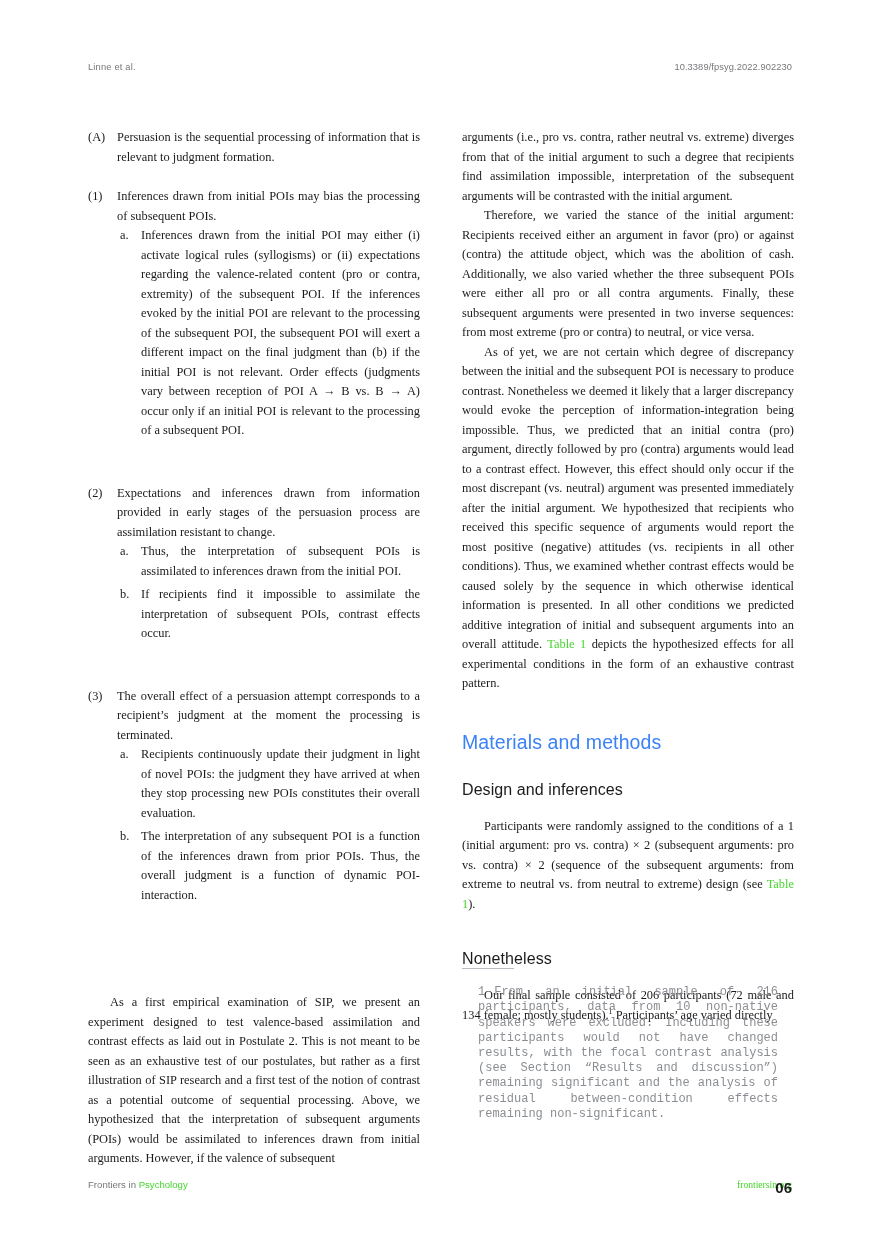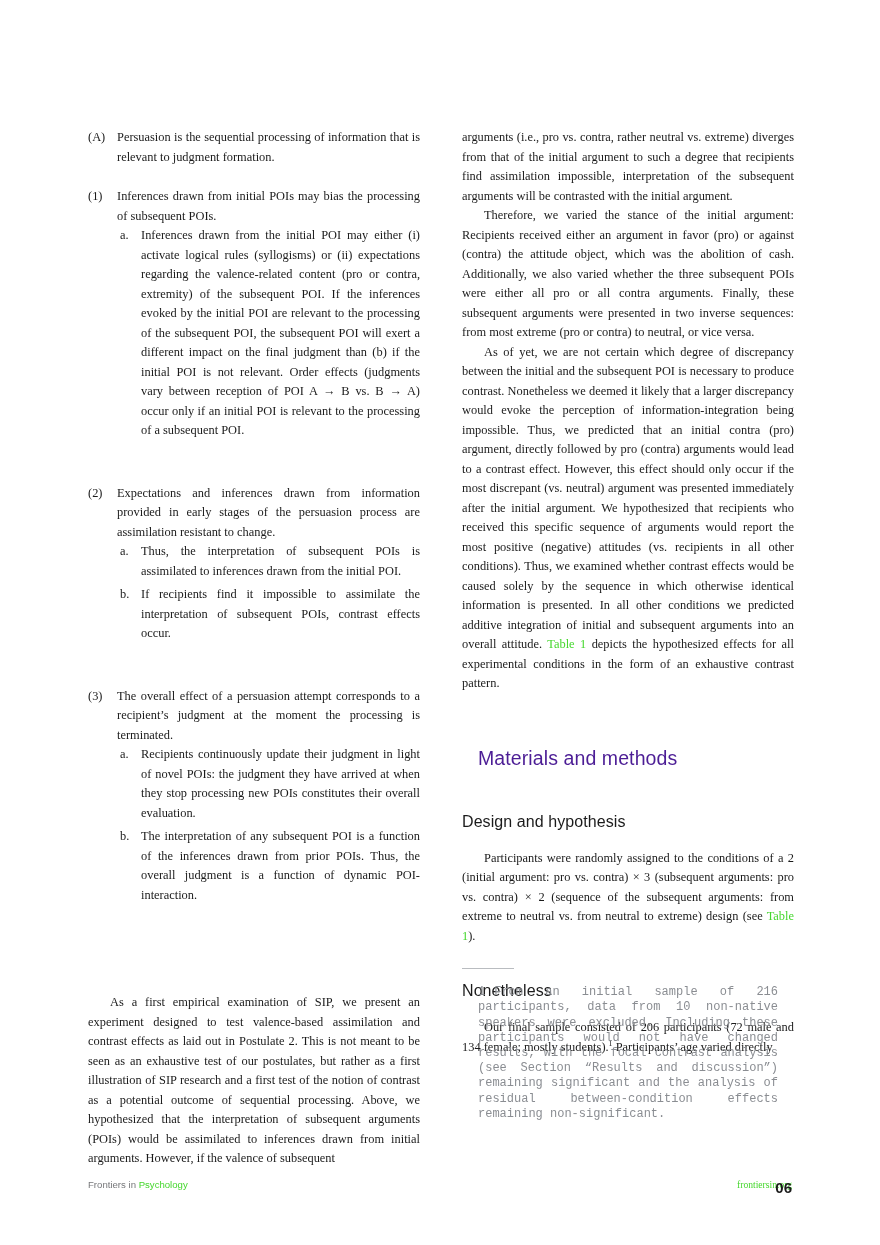--- a/index.html
+++ b/index.html
@@ -102,22 +102,22 @@
   .group:last-child { margin-bottom: 0; }
   .group .plist .pitem { margin-bottom: 18px; }
   .group .plist .pitem:last-child { margin-bottom: 0; }
 
   
   h1.sec-h1 {
     font-family: "Liberation Sans", sans-serif;
     font-size: 19.5px;
     line-height: 25px;
     font-weight: 400;
-    color: #4c1d95;
-    margin: 16px;
+    color: #3b82f6;
+    margin: 0;
     letter-spacing: 0.005em;
   }
   h2.sec-h2 {
     font-family: "Liberation Sans", sans-serif;
     font-size: 16px;
     line-height: 22px;
     font-weight: 400;
     color: #1b1b1b;
     margin: 0;
     letter-spacing: 0.005em;
@@ -194,20 +194,24 @@
     color: #45d72d;
     margin-left: auto;
     font-family: Liberation Serif, serif;
   }
 </style>
 </head>
 <body>
 
 <div class="page">
 
+  <div class="running-head">
+    <span>Linne et al.</span>
+    <span class="doi">10.3389/fpsyg.2022.902230</span>
+  </div>
 
   <div class="columns">
 
     <div class="col">
 
       <ul class="plist">
         <li class="pitem lvl1">
           <span class="marker">(A)</span>
           <span class="ptext">Persuasion is the sequential processing of information that is relevant to judgment formation.</span>
         </li>
@@ -287,25 +291,25 @@
       <p class="body-p">Therefore, we varied the stance of the initial argument: Recipients received either an argument in favor (pro) or against (contra) the attitude object, which was the abolition of cash. Additionally, we also varied whether the three subsequent POIs were either all pro or all contra arguments. Finally, these subsequent arguments were presented in two inverse sequences: from most extreme (pro or contra) to neutral, or vice versa.</p>
 
       <p class="body-p" style="text-indent:22px"><span>As of yet, we are not certain which degree of discrepancy between the initial and the subsequent POI is necessary to produce contrast. Nonetheless we deemed it likely that a larger discrepancy would evoke the perception of information-integration being impossible. Thus, we predicted that an initial contra (pro) argument, directly followed by pro (contra) arguments would lead to a contrast effect. However, this effect should only occur if the most discrepant (vs. neutral) argument was presented immediately after the initial argument. We hypothesized that recipients who received this specific sequence of arguments would report the most positive (negative) attitudes (vs. recipients in all other conditions). Thus, we examined whether contrast effects would be caused solely by the sequence in which otherwise identical information is presented. In all other conditions we predicted additive integration of initial and subsequent arguments into an overall attitude. </span><a class="xref">Table 1</a><span> depicts the hypothesized effects for all experimental conditions in the form of an exhaustive contrast pattern.</span></p>
 
       <div class="sp-before-h1" style="height:36px"></div>
 
       <h1 class="sec-h1">Materials and methods</h1>
 
       <div class="sp-after-h1" style="height:24px"></div>
 
-      <h2 class="sec-h2">Design and hypothesis</h2>
+      <h2 class="sec-h2">Design and inferences</h2>
 
       <div class="sp-after-h2" style="height:16px"></div>
 
-      <p class="body-p" style="text-indent:22px"><span>Participants were randomly assigned to the conditions of a 2 (initial argument: pro vs. contra) × 3 (subsequent arguments: pro vs. contra) × 2 (sequence of the subsequent arguments: from extreme to neutral vs. from neutral to extreme) design (see </span><a class="xref">Table 1</a><span>).</span></p>
+      <p class="body-p" style="text-indent:22px"><span>Participants were randomly assigned to the conditions of a 1 (initial argument: pro vs. contra) × 2 (subsequent arguments: pro vs. contra) × 2 (sequence of the subsequent arguments: from extreme to neutral vs. from neutral to extreme) design (see </span><a class="xref">Table 1</a><span>).</span></p>
 
       <div class="sp-before-h2" style="height:34px"></div>
 
       <h2 class="sec-h2">Nonetheless</h2>
 
       <div class="sp-after-h2" style="height:16px"></div>
 
       <p class="body-p" style="text-indent:22px"><span>Our final sample consisted of 206 participants (72 male and 134 female; mostly students).</span><sup class="fn-ref">1</sup><span> Participants’ age varied directly</span></p>
 
       <div class="footnote-wrap">

